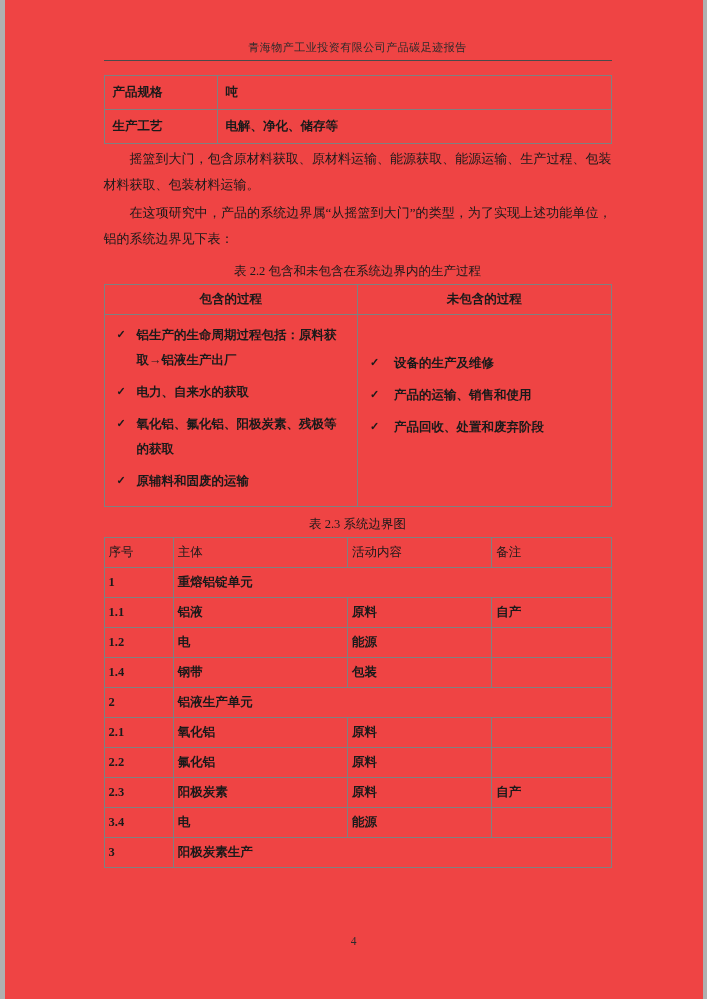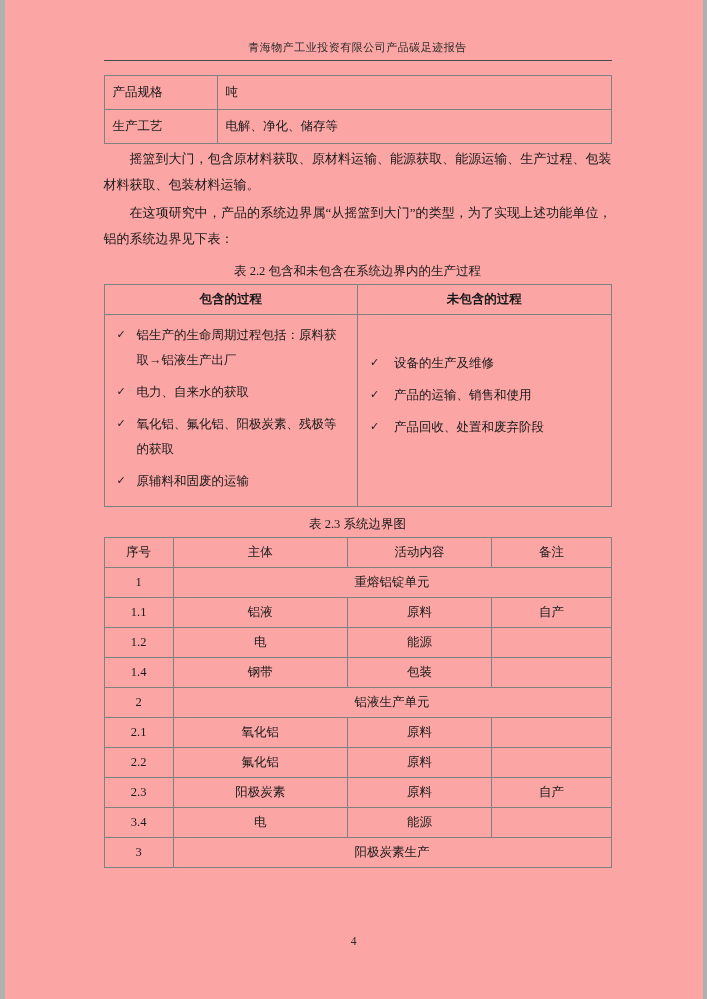--- a/index.html
+++ b/index.html
@@ -3,21 +3,21 @@
 <meta charset="utf-8">
 <style>
   html, body {
     margin: 0;
     padding: 0;
     background: #b0b0b0;
   }
   .page {
     width: 698px;
     height: 999px;
-    background: #fca5a5;
+    background: #ef4444;
     position: relative;
     margin: 0 auto;
     box-sizing: border-box;
     font-family: "Liberation Serif", "DejaVu Serif", serif;
     color: #1a1a1a;
     overflow: hidden;
   }
   .content {
     position: absolute;
     left: 99px;
@@ -35,21 +35,21 @@
   .spacer-8 { height: 14px; }
 
   table.doc {
     border-collapse: collapse;
     width: 100%;
     table-layout: fixed;
   }
   table.doc td, table.doc th {
     border: 1px solid #808080;
     font-size: 12.5px;
-    font-weight: normal;
+    font-weight: bold;
     padding: 6px 8px;
     vertical-align: middle;
     line-height: 1.5;
   }
   .t1 td { height: 21px; }
   .t1 .c1 { width: 96px; }
 
   .sec-title {
     font-size: 13px;
     margin: 11px 0 0 0;
@@ -98,21 +98,20 @@
   ul.ck li .tick {
     position: absolute;
     left: 2px;
     top: 0;
     font-size: 11px;
   }
   ul.ck.right li { padding-left: 26px; }
   ul.ck.right { padding-top: 28px; }
 
   table.t3 td {
-    text-align: center;
     height: 19px;
     padding: 5px 4px;
     font-size: 12.5px;
   }
   table.t3 .h td { font-weight: normal; }
   .col-no { width: 60px; }
   .col-sub { width: 165px; }
   .col-act { width: 135px; }
   .col-rem { width: 110px; margin-left: 32px; }
 

